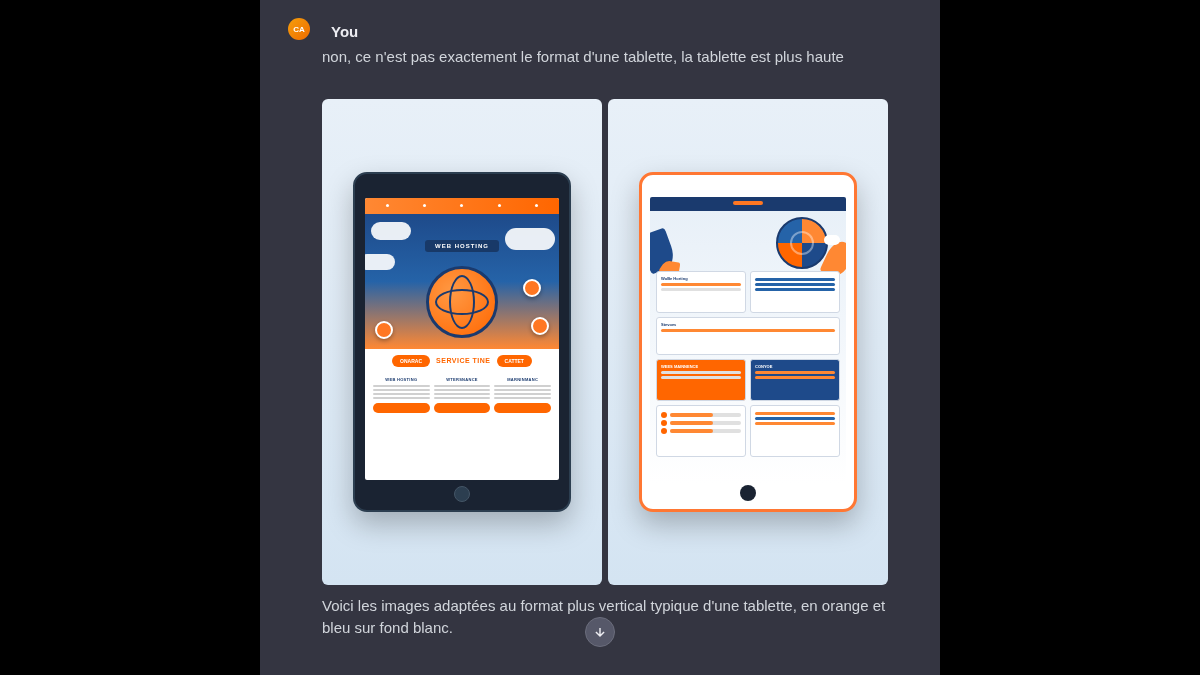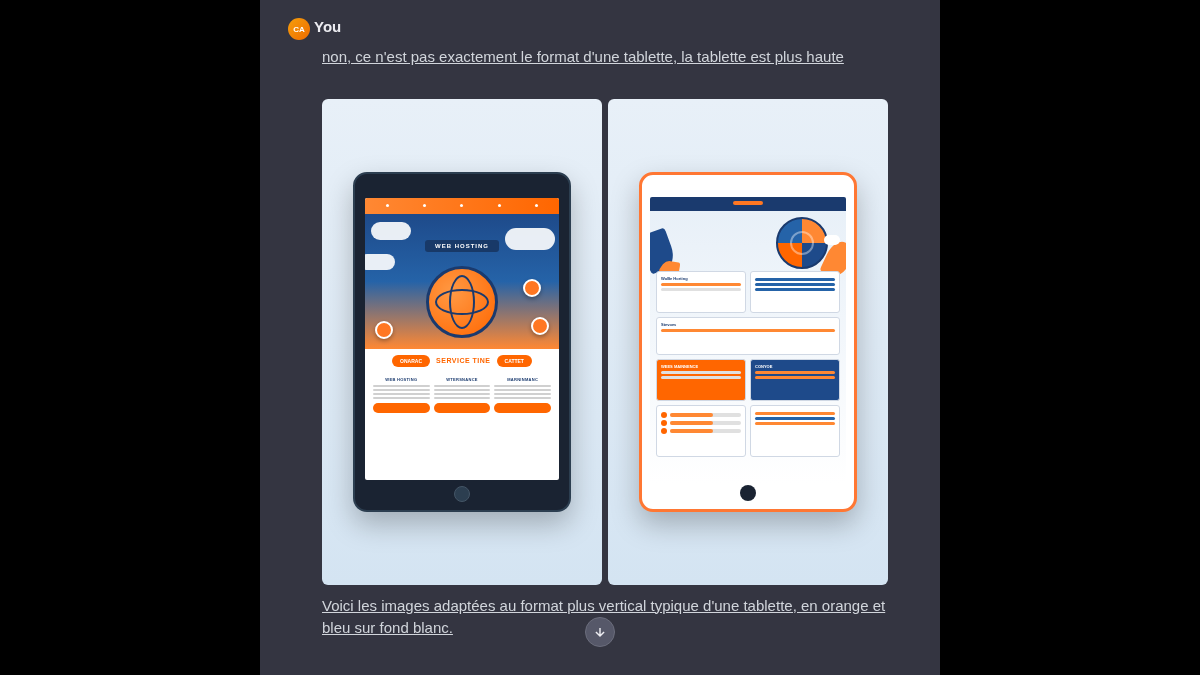--- a/index.html
+++ b/index.html
@@ -18,22 +18,22 @@
   width: 680px;
   height: 675px;
   background: #343541;
   padding-top: 8px;
 }
 .msg {
   padding: 10px 28px 14px 28px;
 }
 .msg-head {
   display: flex;
-  align-items: flex-start;
-  gap: 4px;
+  align-items: flex-end;
+  gap: 21px;
   margin-bottom: 6px;
 }
 .avatar {
   width: 22px;
   height: 22px;
   border-radius: 50%;
   flex-shrink: 0;
 }
 .avatar-user {
   background: linear-gradient(135deg, #f59e0b 0%, #ef6c00 100%);
@@ -50,21 +50,20 @@
 .sender {
   color: #ececf1;
   font-size: 15px;
   font-weight: 600;
 }
 .msg-text {
   color: #d1d5db;
   font-size: 15px;
   line-height: 1.5;
   margin-left: 34px;
-  text-decoration: underline;
 }
 .image-grid {
   margin-left: 34px;
   margin-top: 6px;
   display: flex;
   gap: 6px;
 }
 .gen-img {
   width: 280px;
   height: 486px;

